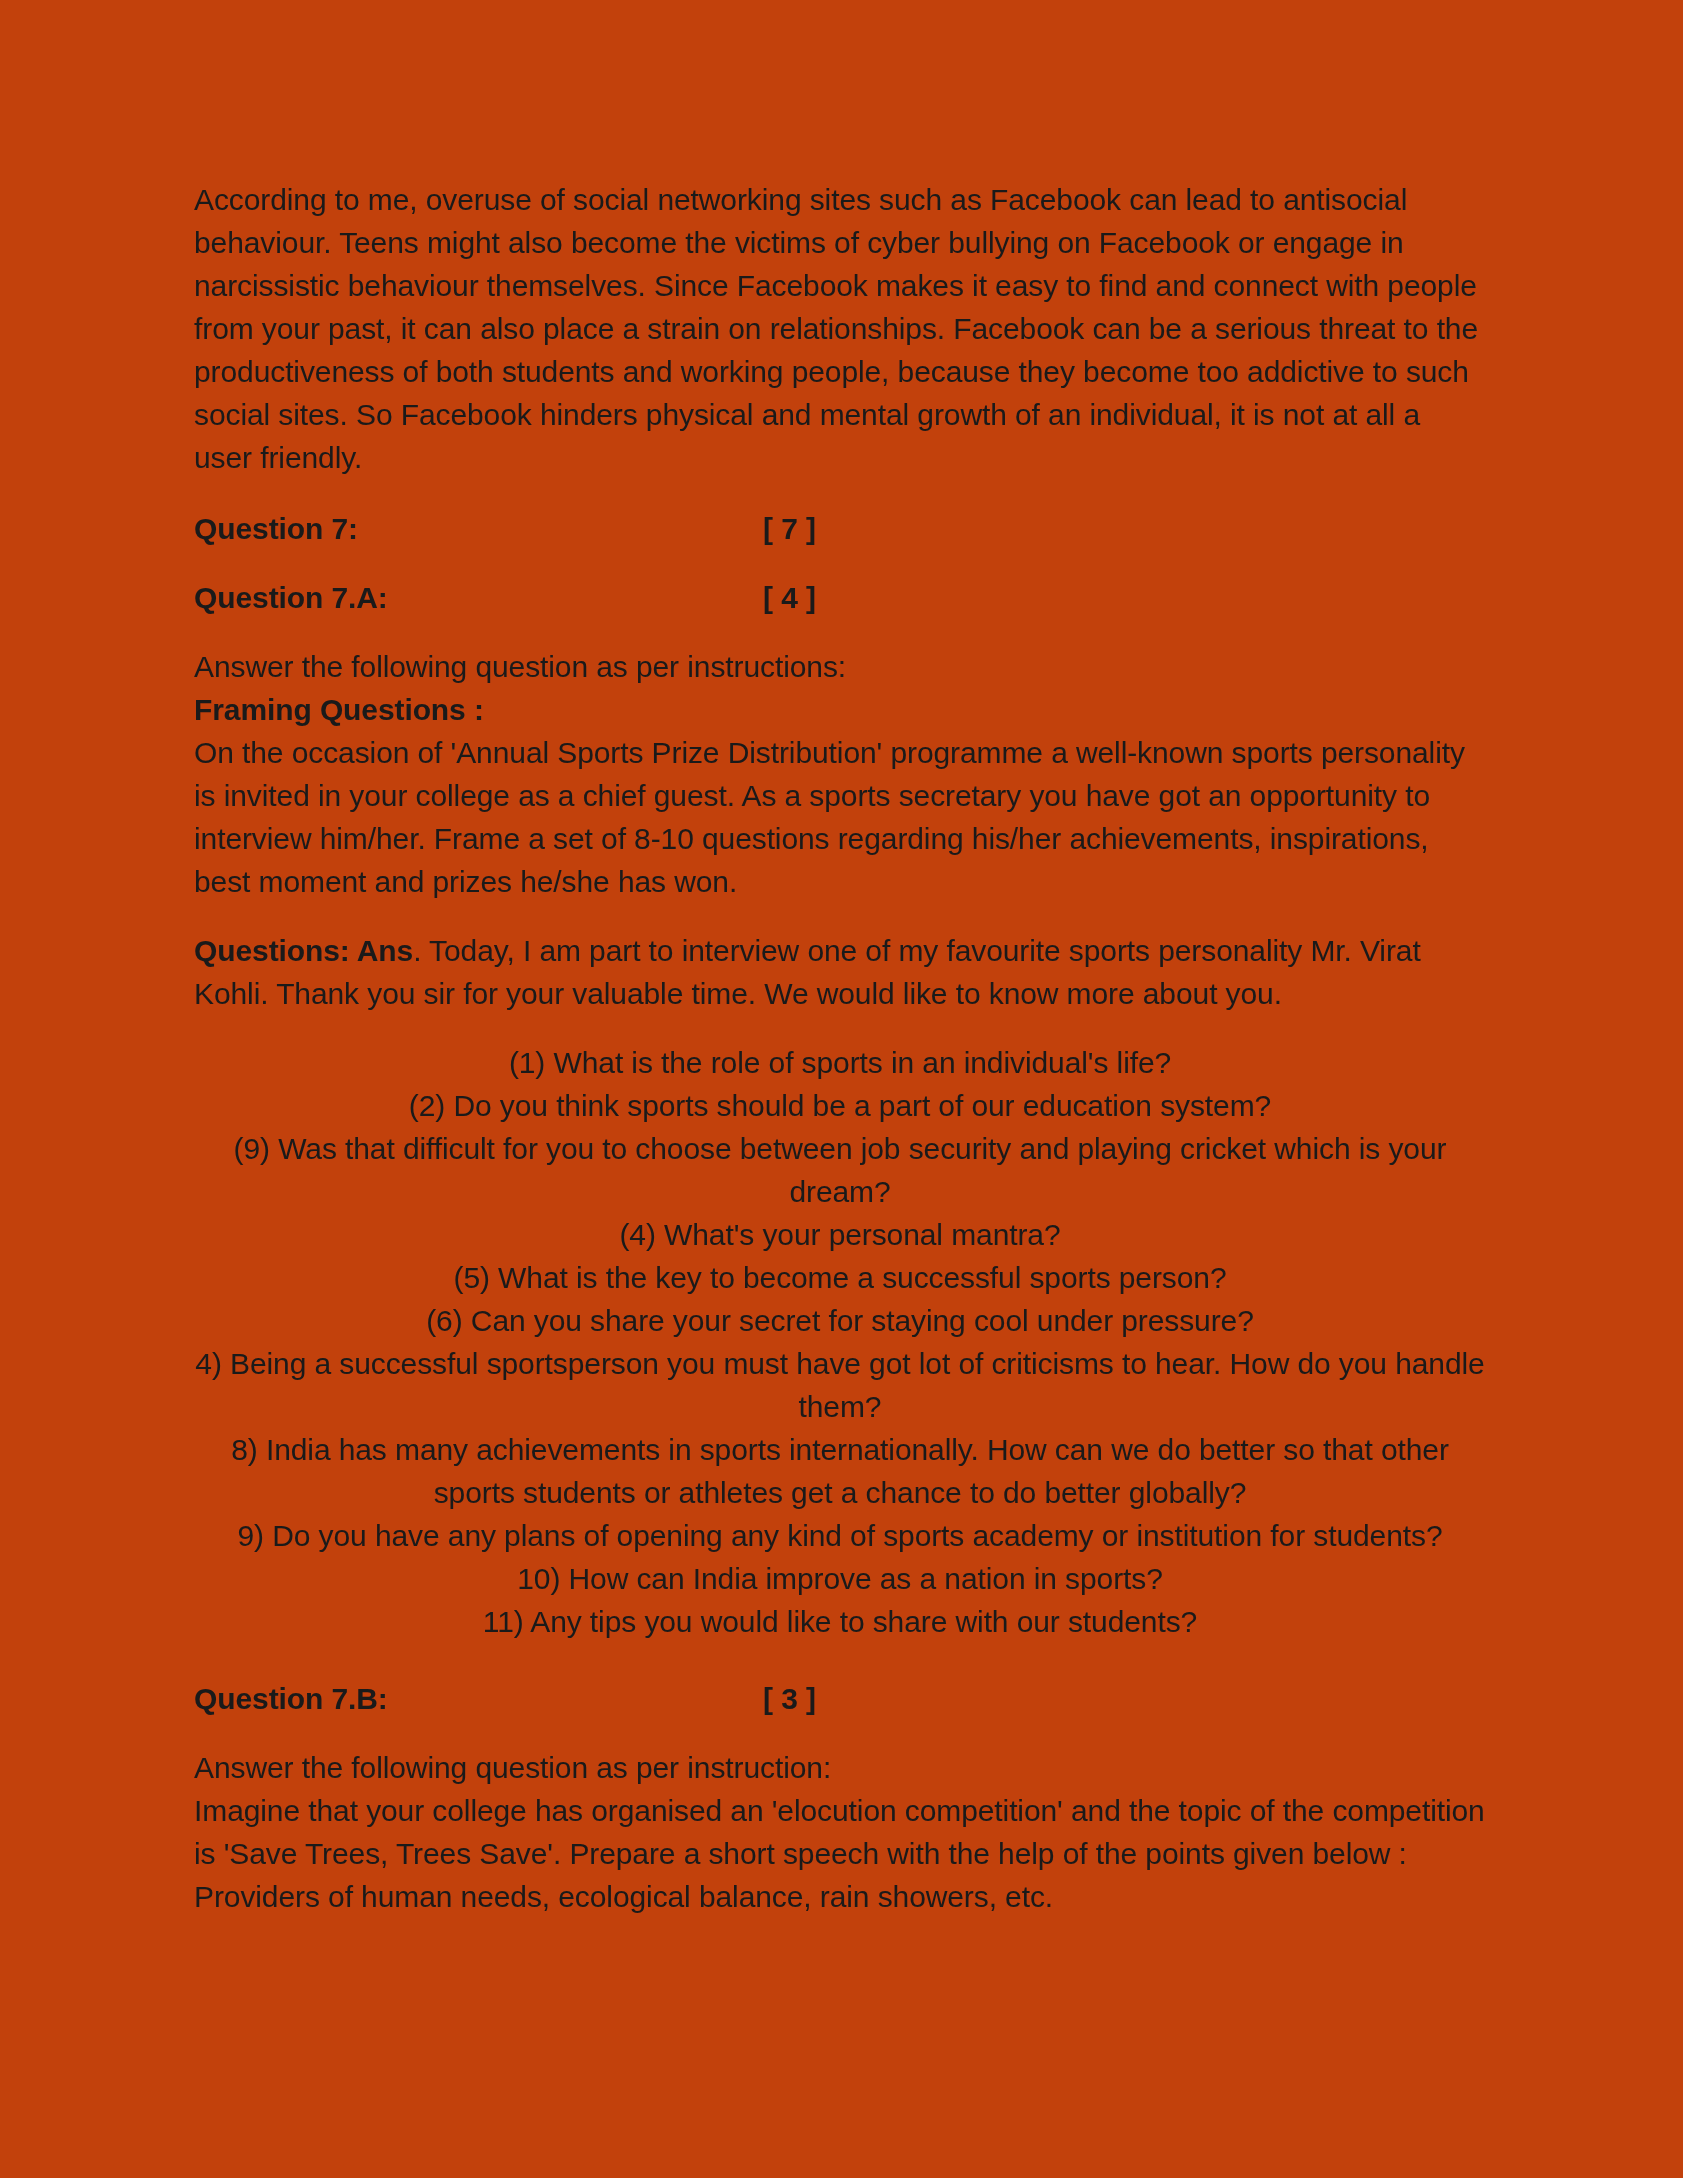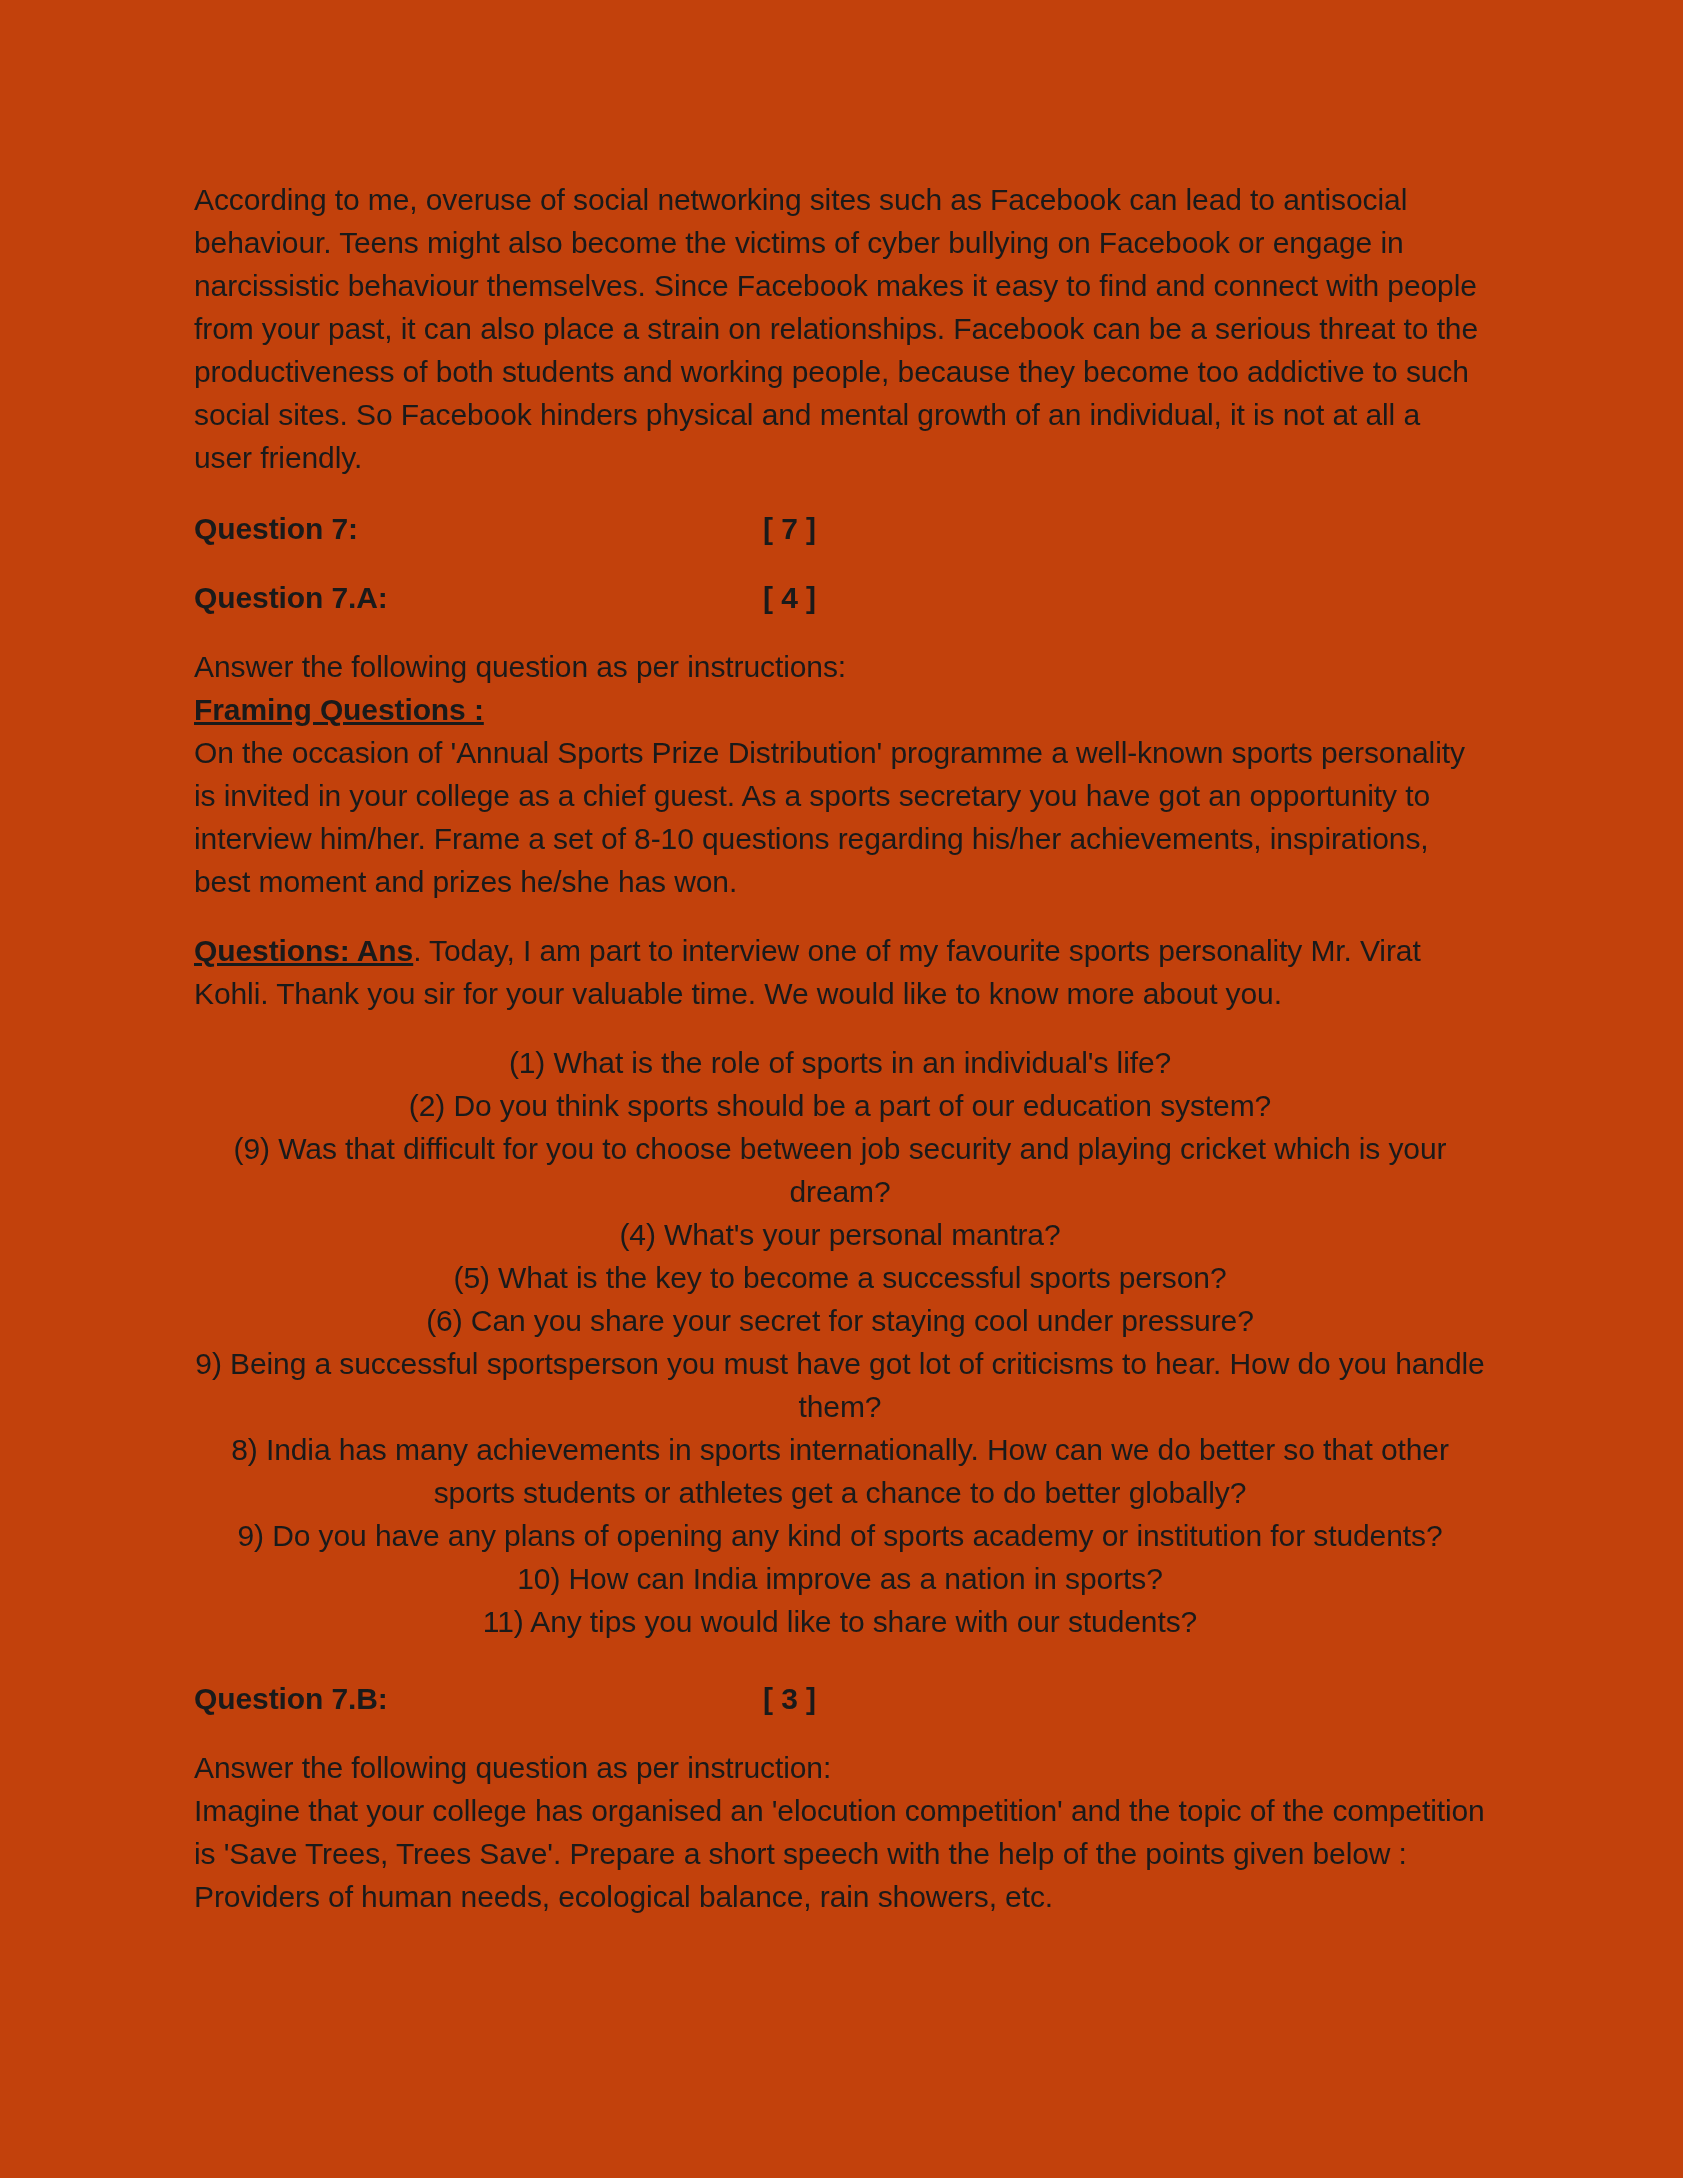--- a/index.html
+++ b/index.html
@@ -51,21 +51,21 @@
     flex: 0 0 auto;
     white-space: nowrap;
   }
   .qrow .qspacer {
     flex: 0 0 569px;
   }
   .qrow .qmarks {
     white-space: nowrap;
     font-weight: bold;
   }
-  .bold { font-weight: bold; text-decoration: underline; }
+  .bold { font-weight: bold; }
   .list-line { white-space: normal; text-align: center; }
 </style>
 </head>
 <body>
 
 <div class="page">
   <div class="sheet doc-text">
 
     <p class="para-body">According to me, overuse of social networking sites such as Facebook can lead to antisocial behaviour. Teens might also become the victims of cyber bullying on Facebook or engage in narcissistic behaviour themselves. Since Facebook makes it easy to find and connect with people from your past, it can also place a strain on relationships. Facebook can be a serious threat to the productiveness of both students and working people, because they become too addictive to such social sites. So Facebook hinders physical and mental growth of an individual, it is not at all a user friendly.</p>
 
@@ -95,21 +95,21 @@
 
     <div class="gap-md"></div>
 
     <div>
       <p class="list-line para-tight">(1) What is the role of sports in an individual's life?</p>
       <p class="list-line para-tight">(2) Do you think sports should be a part of our education system?</p>
       <p class="list-line para-tight">(9) Was that difficult for you to choose between job security and playing cricket which is your dream?</p>
       <p class="list-line para-tight">(4) What's your personal mantra?</p>
       <p class="list-line para-tight">(5) What is the key to become a successful sports person?</p>
       <p class="list-line para-tight">(6) Can you share your secret for staying cool under pressure?</p>
-      <p class="list-line para-tight">9) Being a successful sportsperson you must have got lot of criticisms to hear. How do you handle them?</p>
+      <p class="list-line para-tight">4) Being a successful sportsperson you must have got lot of criticisms to hear. How do you handle them?</p>
       <p class="list-line para-tight">8) India has many achievements in sports internationally. How can we do better so that other sports students or athletes get a chance to do better globally?</p>
       <p class="list-line para-tight">9) Do you have any plans of opening any kind of sports academy or institution for students?</p>
       <p class="list-line para-tight">10) How can India improve as a nation in sports?</p>
       <p class="list-line para-tight">11) Any tips you would like to share with our students?</p>
     </div>
 
     <div class="gap-lg"></div>
 
     <div class="qrow">
       <span class="qlabel">Question 7.B:</span>

